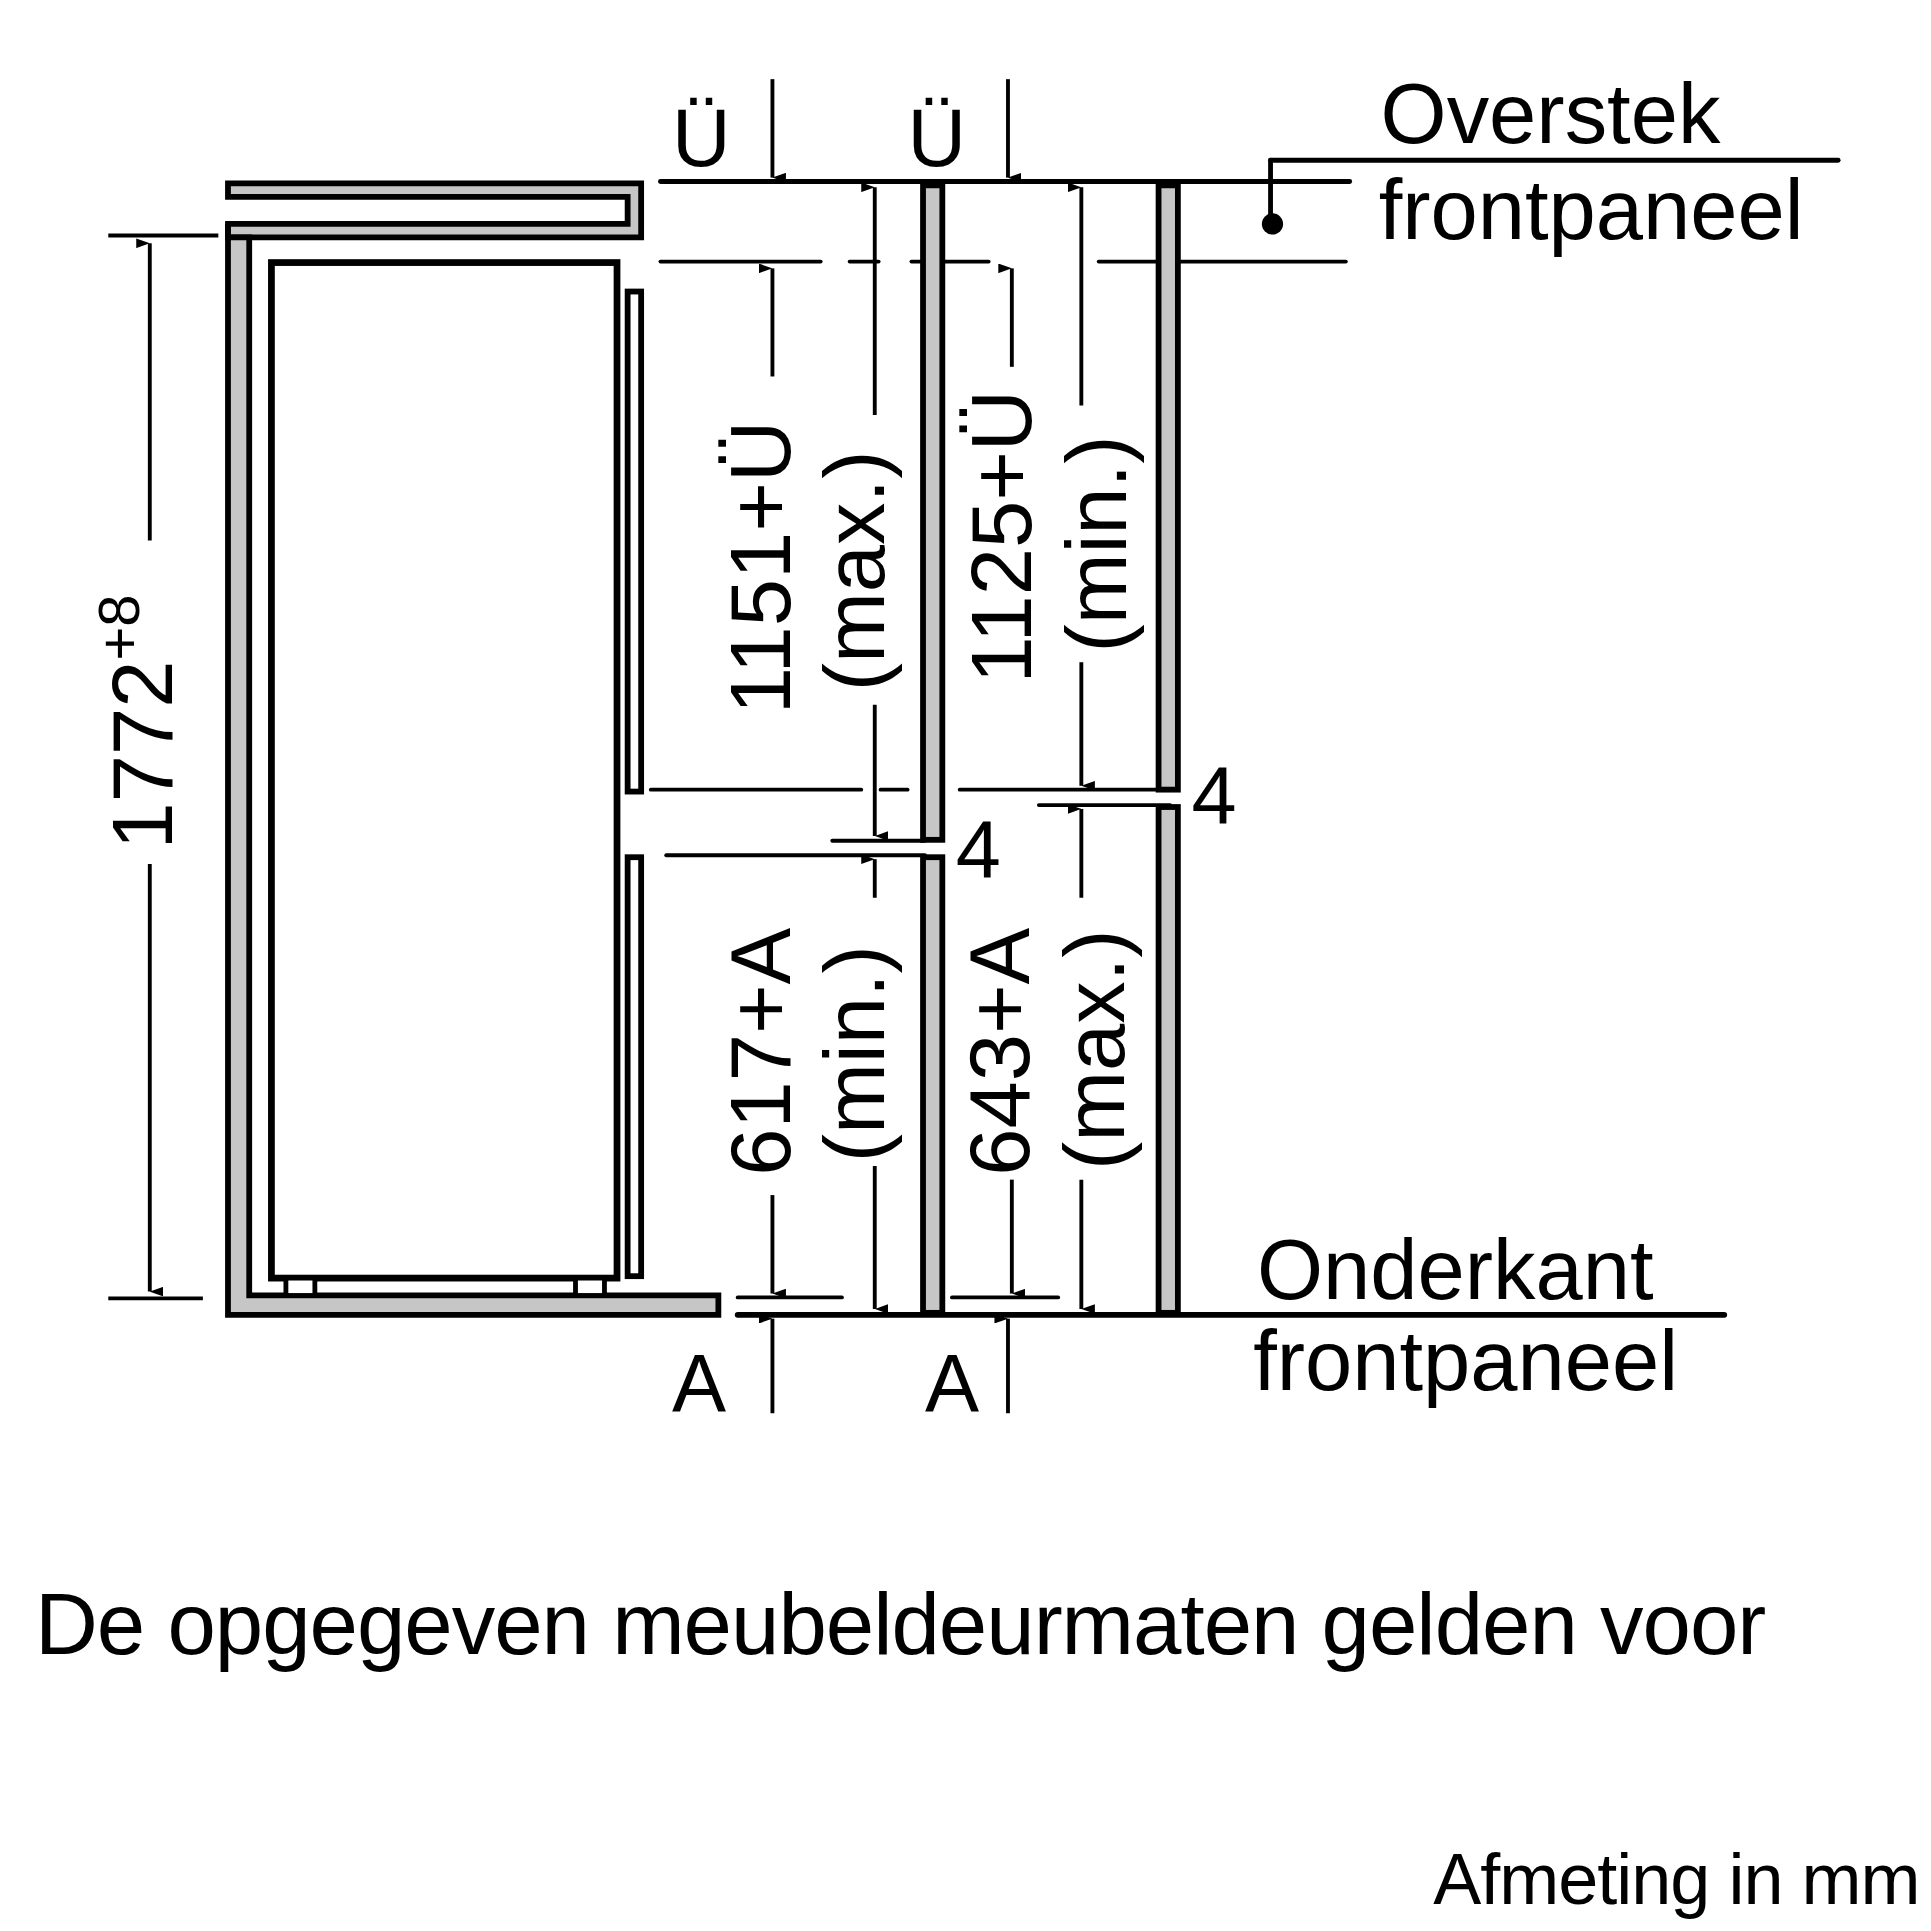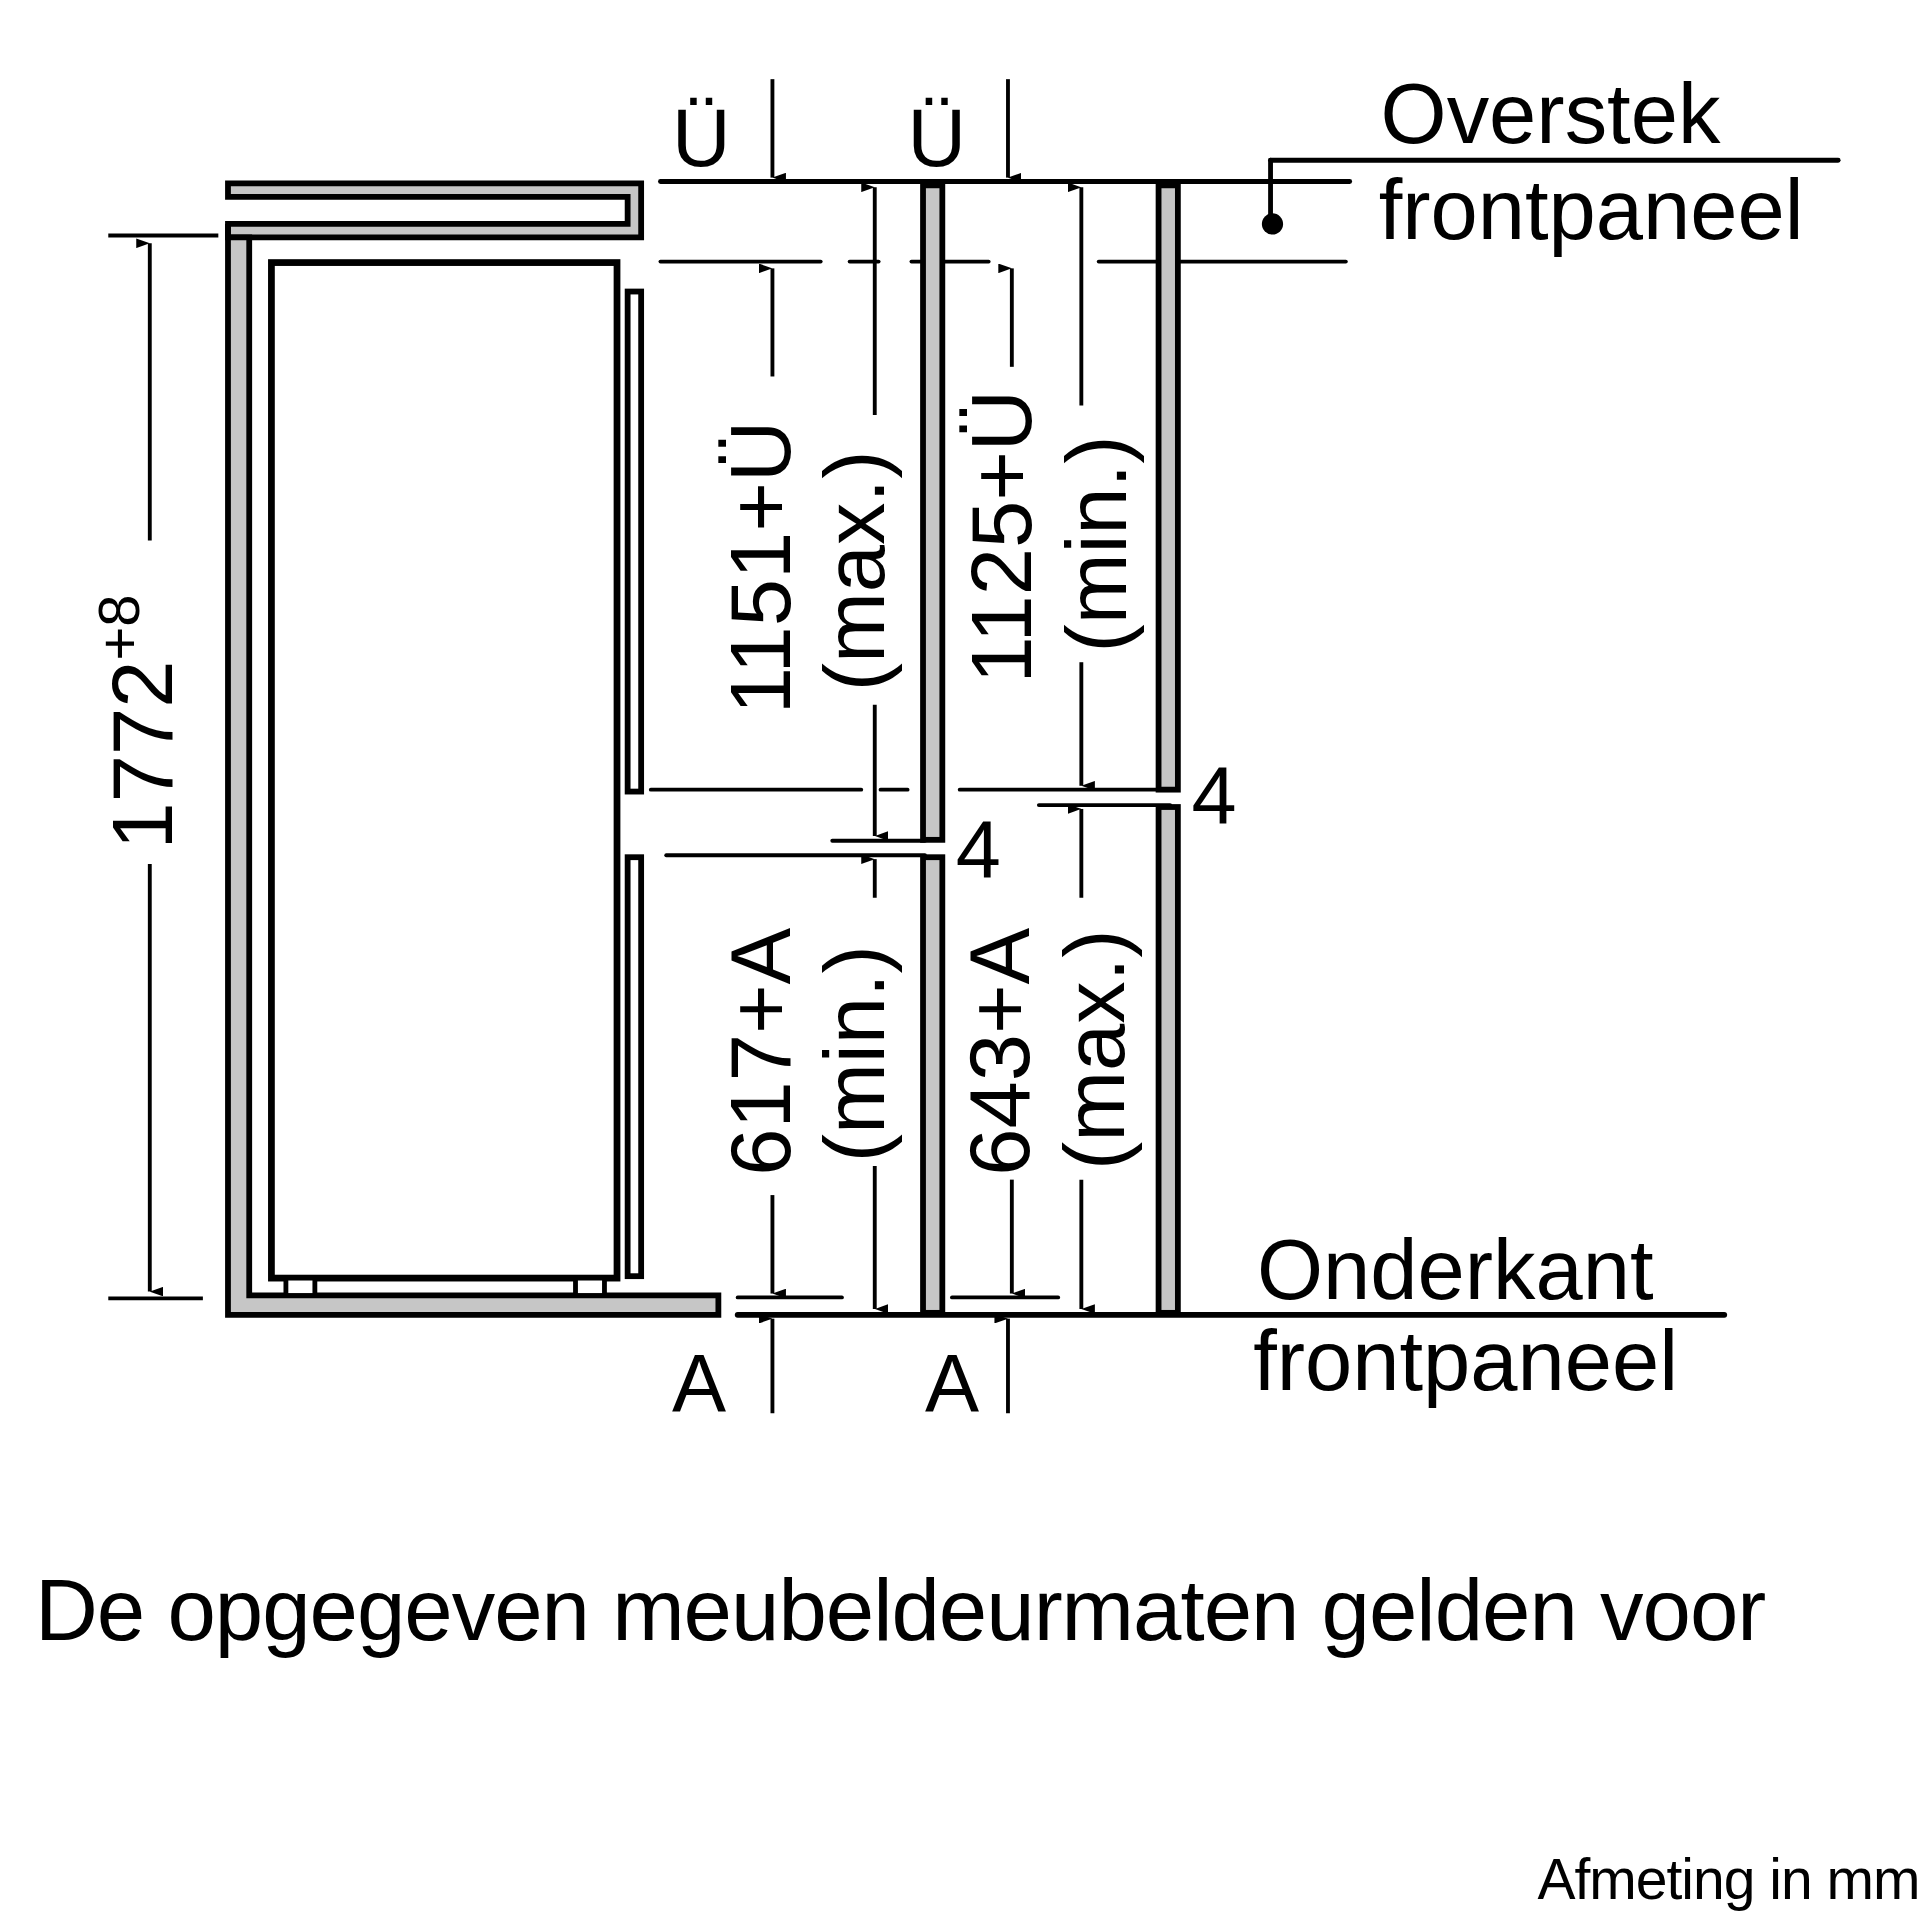--- a/index.html
+++ b/index.html
@@ -1,21 +1,21 @@
 <!DOCTYPE html>
 <html><head>
 <meta charset="utf-8">
 <style>
   html, body { margin: 0; padding: 0; background: #ffffff; }
   body { width: 1931px; height: 1931px; position: relative; overflow: hidden; font-family: "Liberation Sans", sans-serif; color: #000; }
   #diagram { position: absolute; left: 0; top: 0; width: 1931px; height: 1448px; }
   #diagram text { font-family: "Liberation Sans", sans-serif; fill: #000; }
   .note { position: absolute; left: 35px; top: 1470px; width: 1892px; font-size: 87px; line-height: 93px; letter-spacing: -1px; white-space: pre-line; }
-  .note-line { display: block; }
-  .unit { position: absolute; right: 11.6px; top: 1833px; font-size: 57px; line-height: 93px; letter-spacing: -1px; }
+  .note-line { display: block; margin-top: 14px; }
+  .unit { position: absolute; right: 11.6px; top: 1833px; font-size: 72px; line-height: 93px; letter-spacing: -1px; }
 </style>
 </head>
 <body>
 
 <svg id="diagram" viewBox="0 0 2000 1500" xmlns="http://www.w3.org/2000/svg">
   <defs>
     <marker id="ah" viewBox="0 0 10 14" refX="5" refY="14" markerWidth="10" markerHeight="14" orient="auto-start-reverse" markerUnits="userSpaceOnUse">
       <path d="M0,0 L10,0 L5,14 Z" fill="#000"></path>
     </marker>
   </defs>

